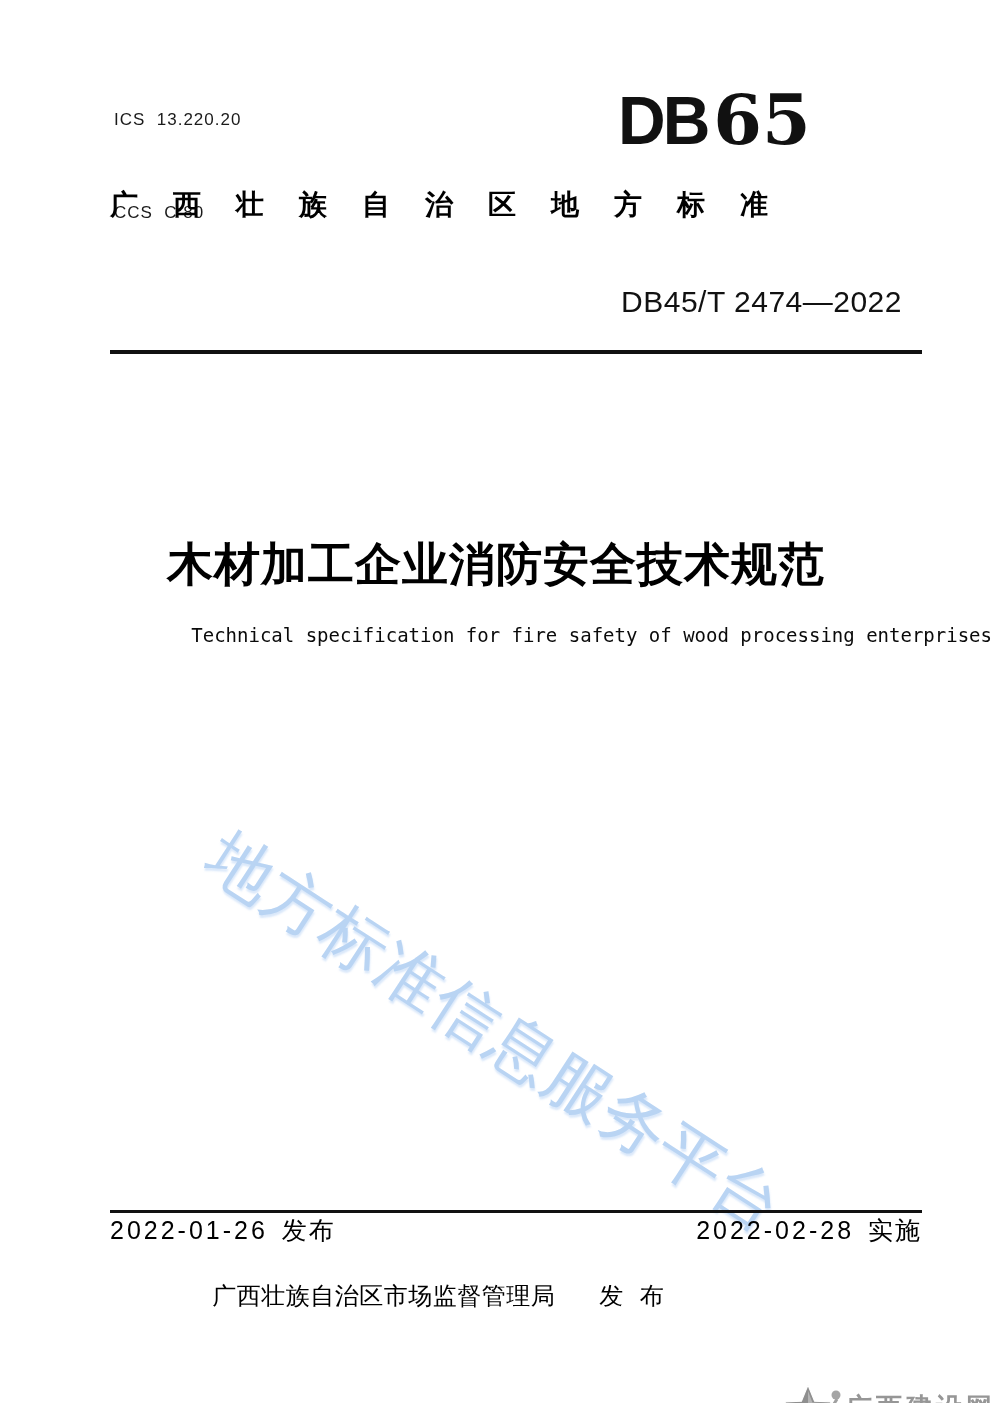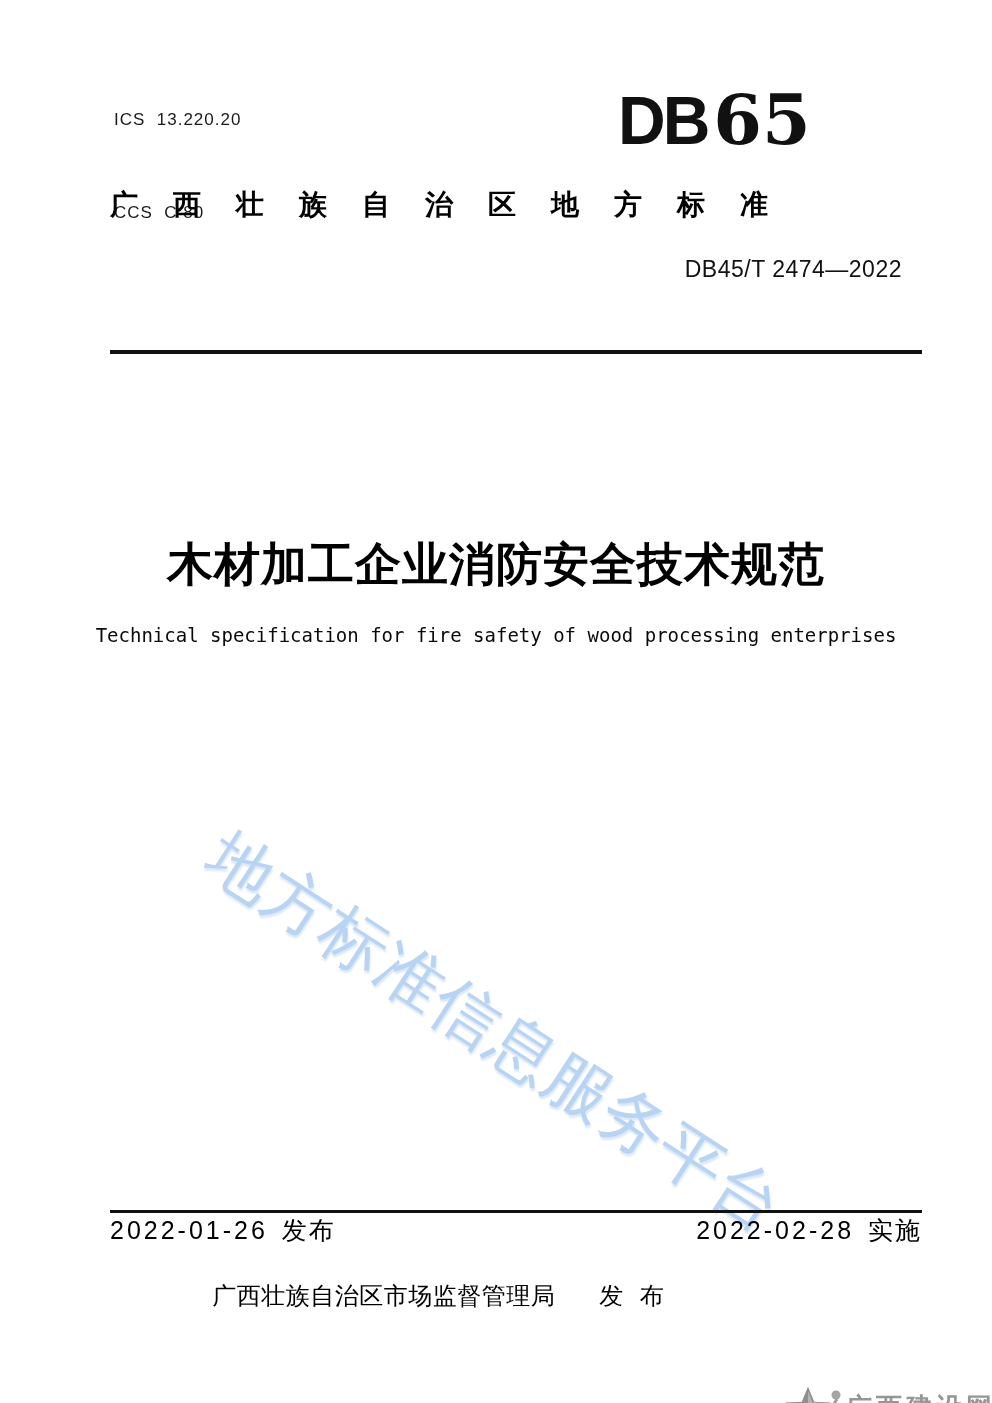--- a/index.html
+++ b/index.html
@@ -34,35 +34,35 @@
     margin-left:6px;display:inline-block;
   }
   
   .region-title{
     position:absolute;left:110px;top:186px;
     font-size:28px;font-weight:700;letter-spacing:35px;
     white-space:nowrap;color:#000;
   }
   
   .doc-number{
-    position:absolute;right:90px;top:256px;
-    font-size:23px;letter-spacing:0.5px;white-space:nowrap;
+    position:absolute;right:90px;top:285px;
+    font-size:30px;letter-spacing:0.5px;white-space:nowrap;
   }
   .rule{position:absolute;left:110px;width:812px;background:#111;}
   .rule-top{top:350px;height:4px;}
   .rule-bottom{top:1210px;height:3px;}
   
   .title-zh{
     position:absolute;left:0;top:534px;width:992px;
     text-align:center;font-size:46px;font-weight:700;
     letter-spacing:1px;color:#000;
   }
   .title-en{
     position:absolute;left:0;top:624px;width:992px;
-    text-align:center;
+    text-align:right;
     font-family:"DejaVu Sans Mono",monospace;
     font-size:19px;letter-spacing:0px;color:#0a0a0a;
   }
   
   .watermark{
     position:absolute;left:238px;top:812px;
     font-size:66px;letter-spacing:1px;white-space:nowrap;
     color:#b9d4f3;
     text-shadow:2px 2px 2px rgba(205,224,248,0.75);
     transform:rotate(33deg);transform-origin:0 0;

